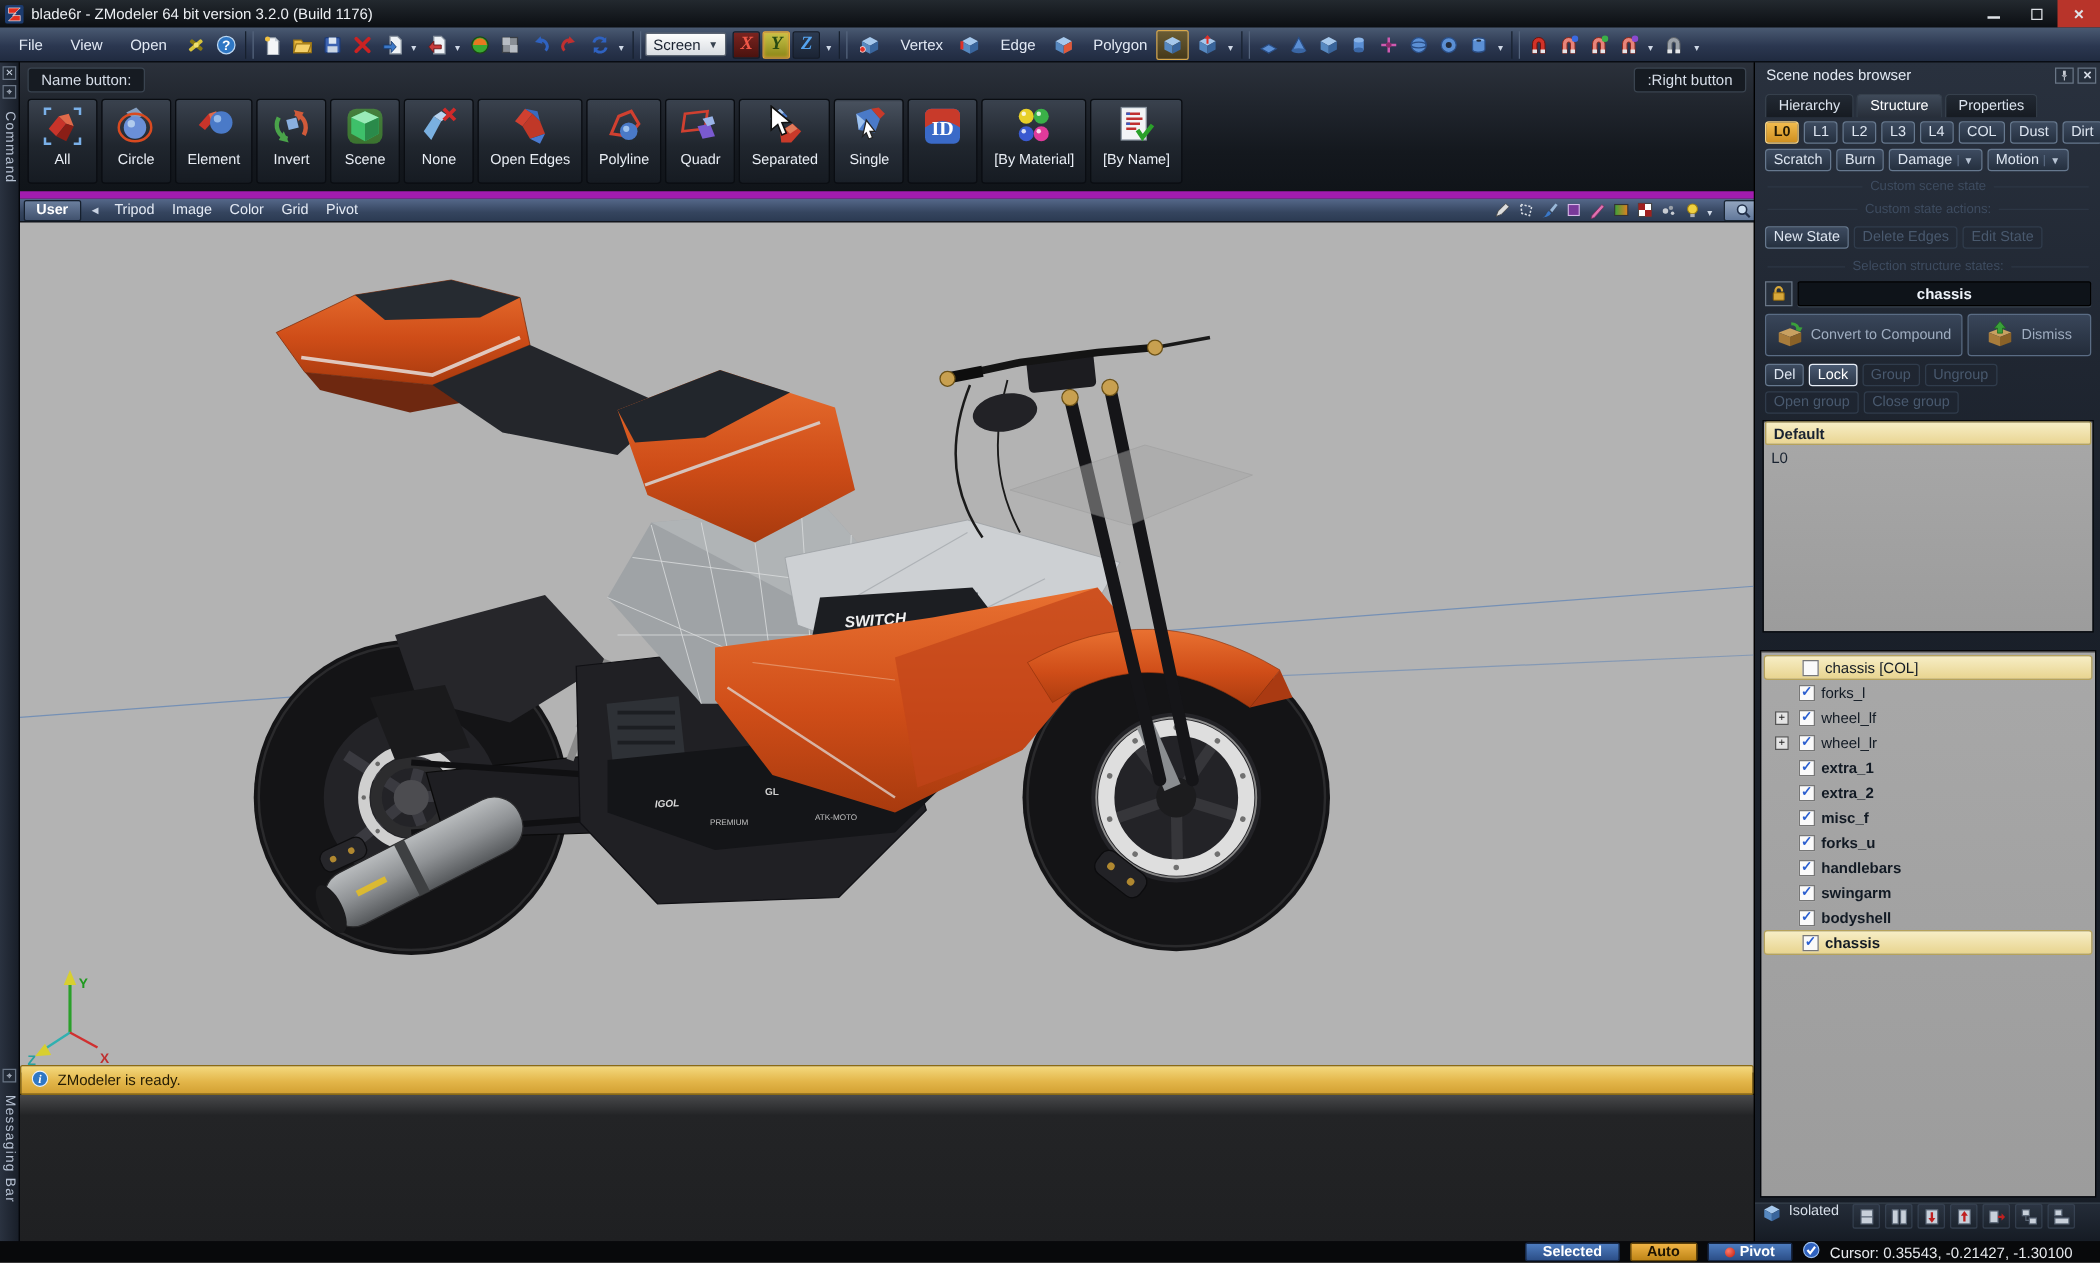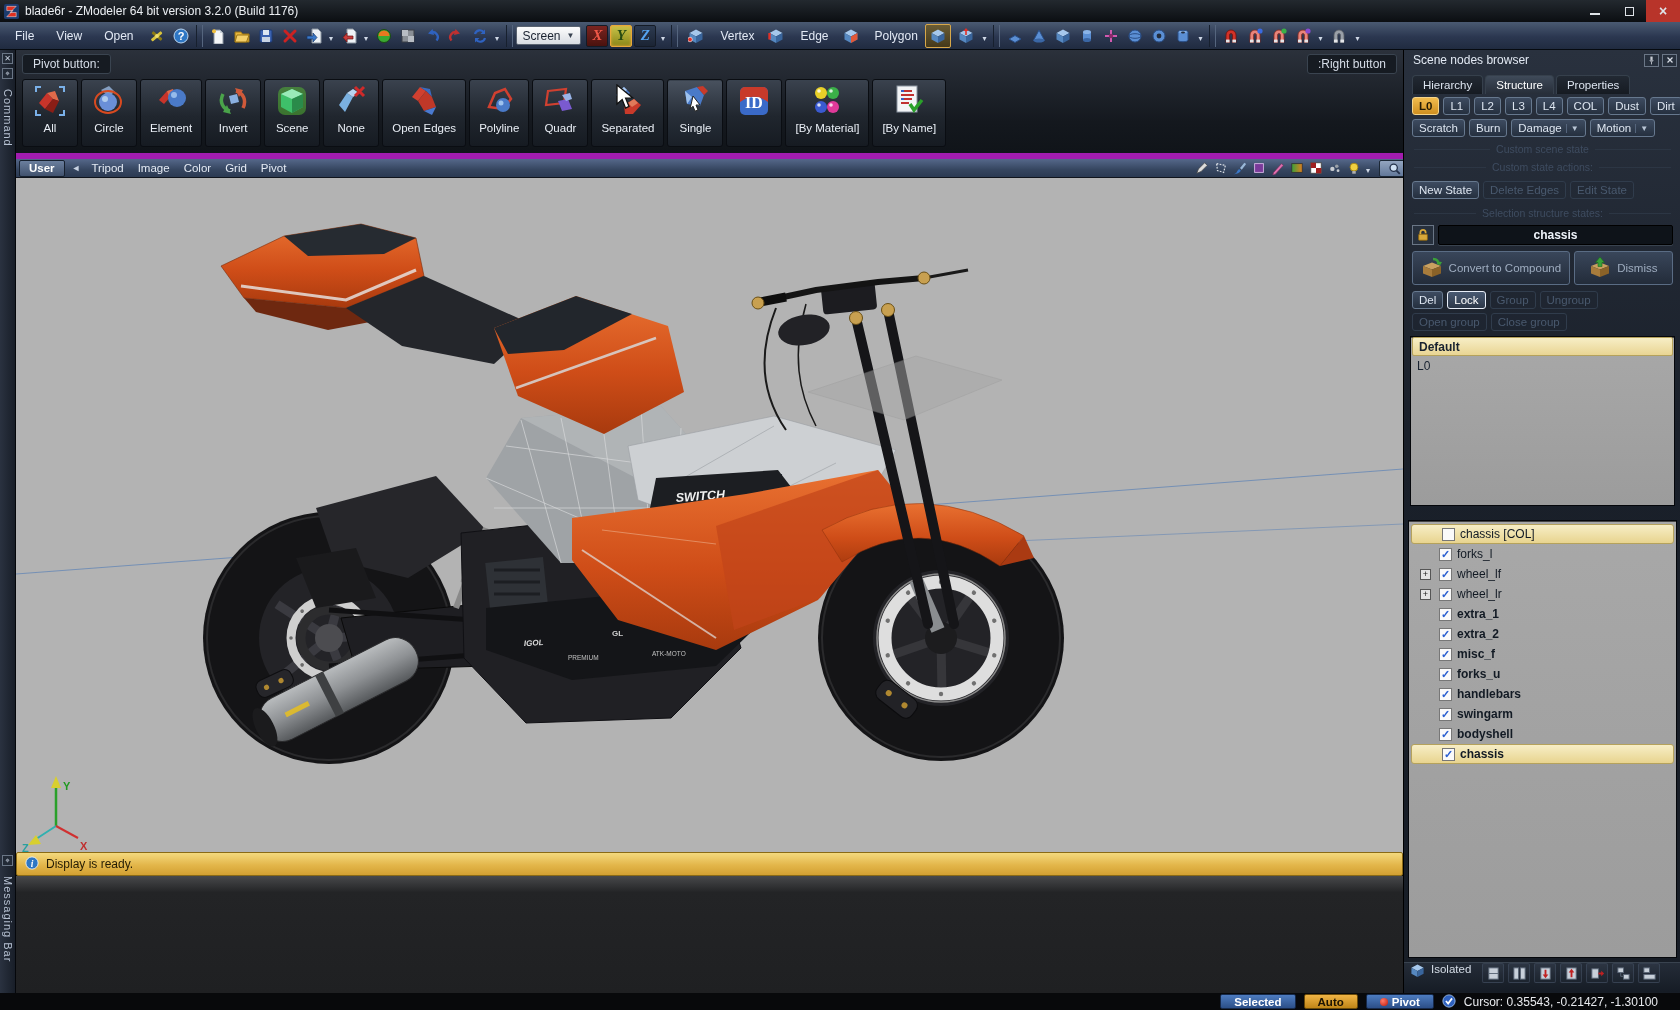--- a/index.html
+++ b/index.html
@@ -379,21 +379,21 @@
   </div>
 
   <div class="vstrip" style="top:50px;height:802px">
     <span class="sq">✕</span>
     <span class="sq">⌖</span>
     <span class="vtext">Command</span>
   </div>
 
   <div class="ribbon">
     <div class="ribbon-top">
-      <span class="lbl-chip">Pivot button:</span>
+      <span class="lbl-chip">Name button:</span>
       <span class="lbl-chip rchip-right">:Right button</span>
     </div>
     <div class="tools" id="rtools">
         <span class="tool">
           <svg width="36" height="36" viewBox="0 0 36 36">
             <polygon points="7,20 15,10 21,16 13,26" fill="#c8342a"></polygon>
             <polygon points="15,10 23,8 27,18 21,16" fill="#e06a4a"></polygon>
             <polygon points="13,26 21,16 27,18 21,30" fill="#8a1e16"></polygon>
             <path d="M4 9V4h5M27 4h5v5M32 27v5h-5M9 32H4v-5" stroke="#7ab0e8" stroke-width="2" fill="none"></path>
           </svg>
@@ -814,21 +814,21 @@
         </g>
       </svg>
     </div>
   </div>
 
   <div class="msgbar">
     <span><svg width="14" height="14" viewBox="0 0 16 16">
           <circle cx="8" cy="8" r="7" fill="#2f77c4" stroke="#eaf2fa"></circle>
           <text x="8" y="12" text-anchor="middle" font-family="Liberation Serif, serif" font-size="11" font-weight="bold" font-style="italic" fill="#fff">i</text>
         </svg></span>
-    <span>Display is ready.</span>
+    <span>ZModeler is ready.</span>
   </div>
   <div class="msglog"></div>
   <div class="vstrip" style="top:852px;height:141px">
     <span class="sq">⌖</span>
     <span class="vtext">Messaging Bar</span>
   </div>
 
   <div class="rpanel">
     <div class="rp-abs rp-header">
       <span>Scene nodes browser</span>

